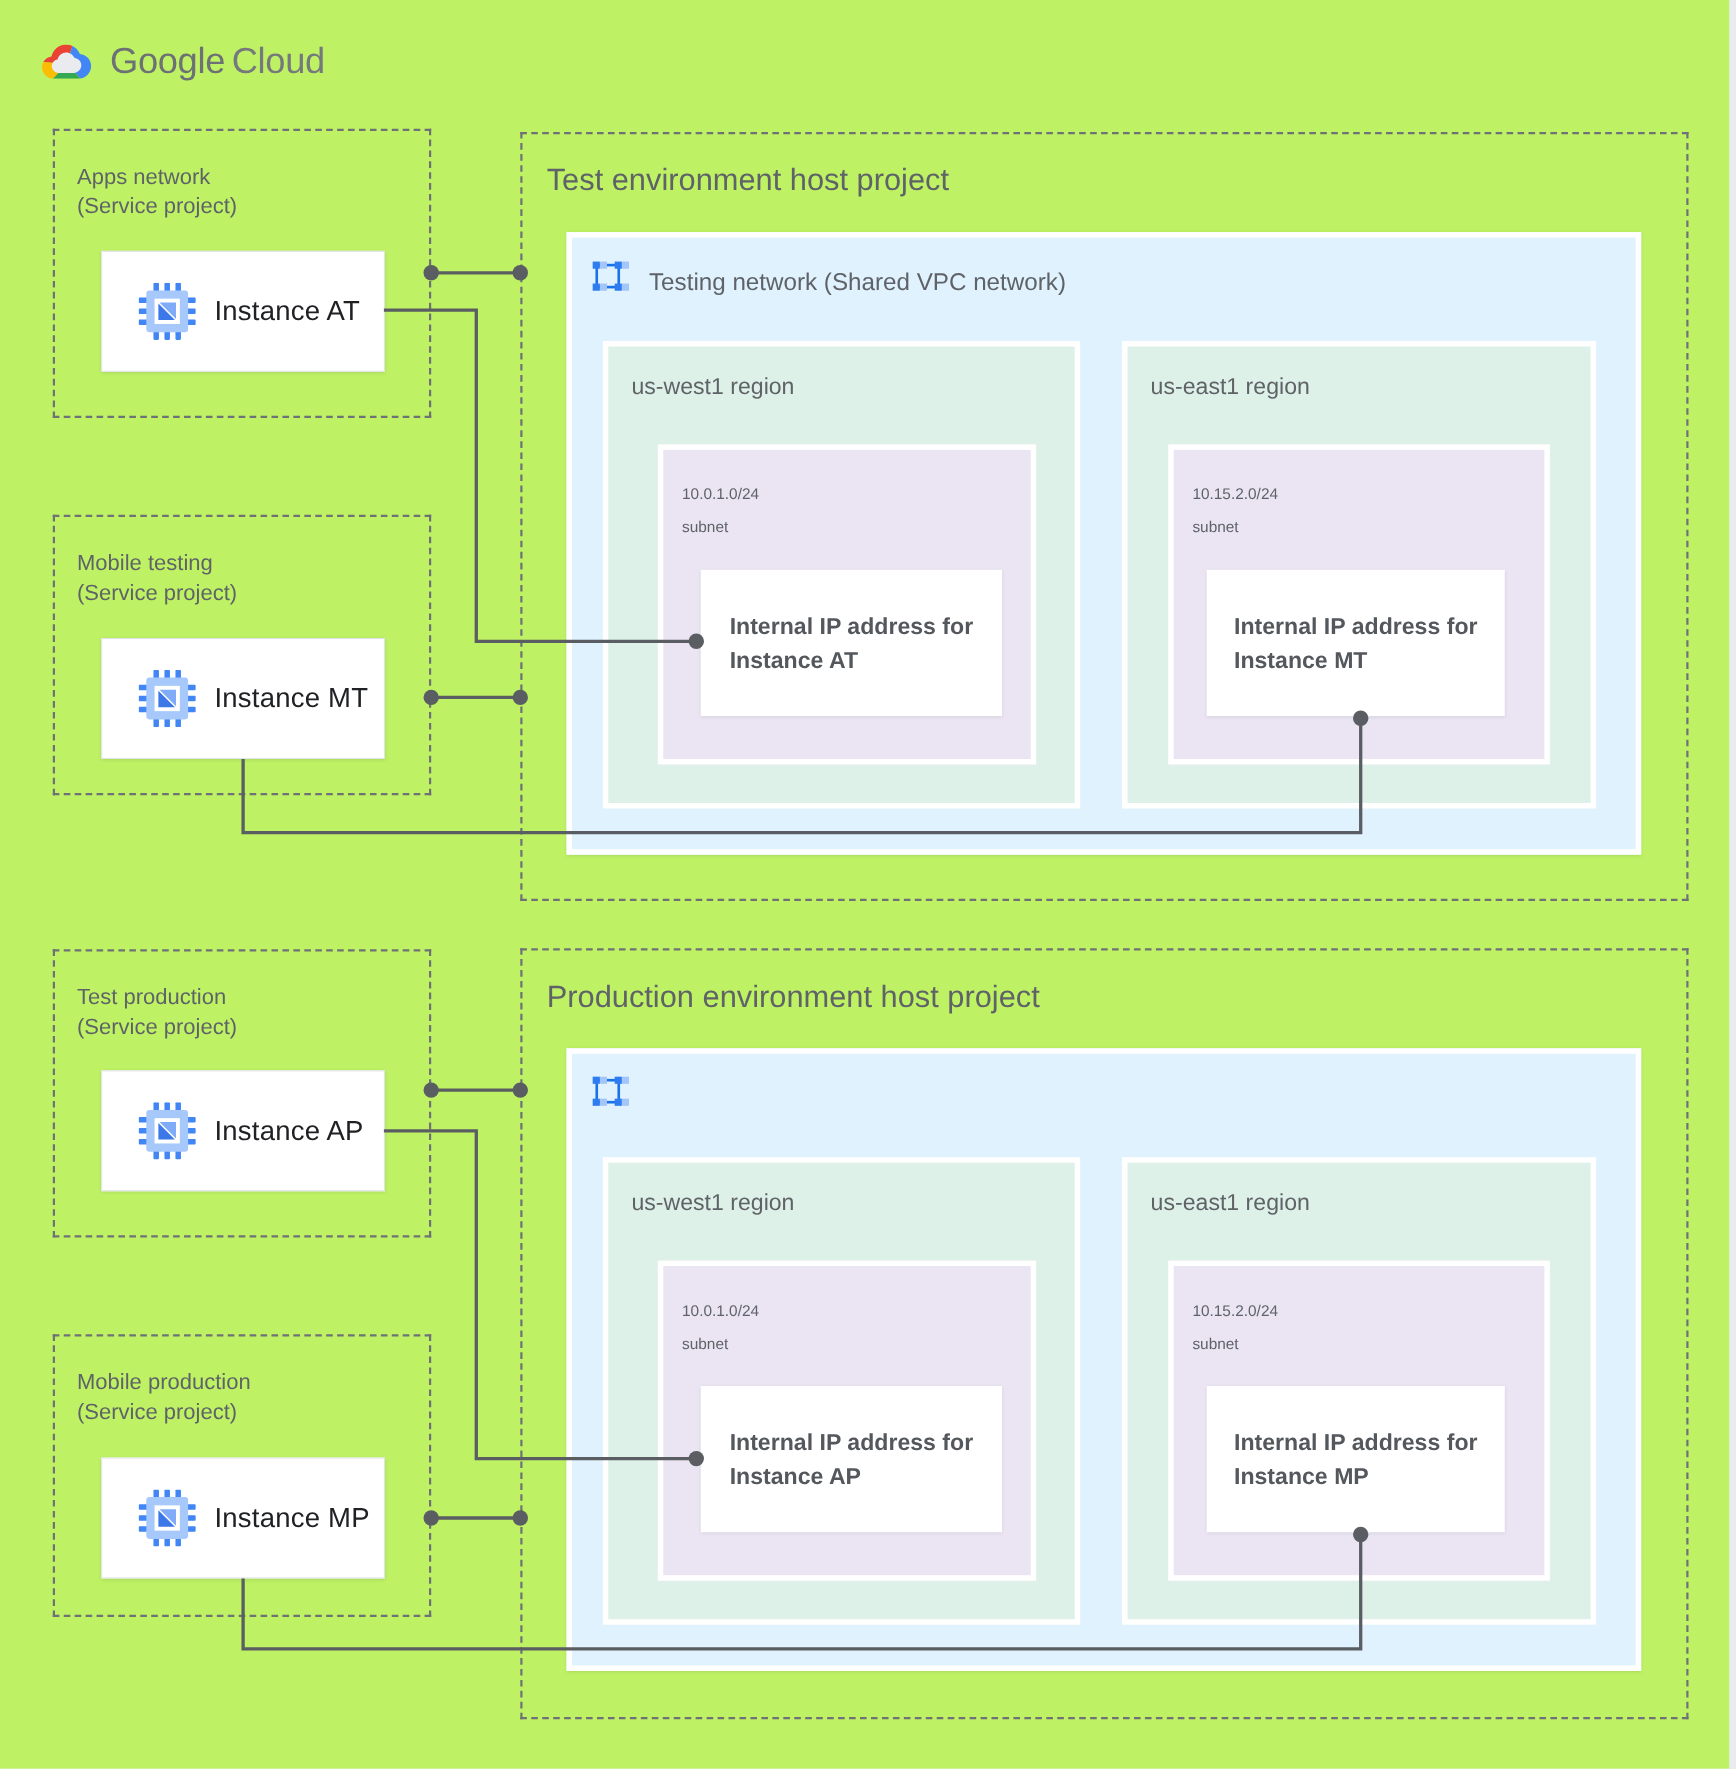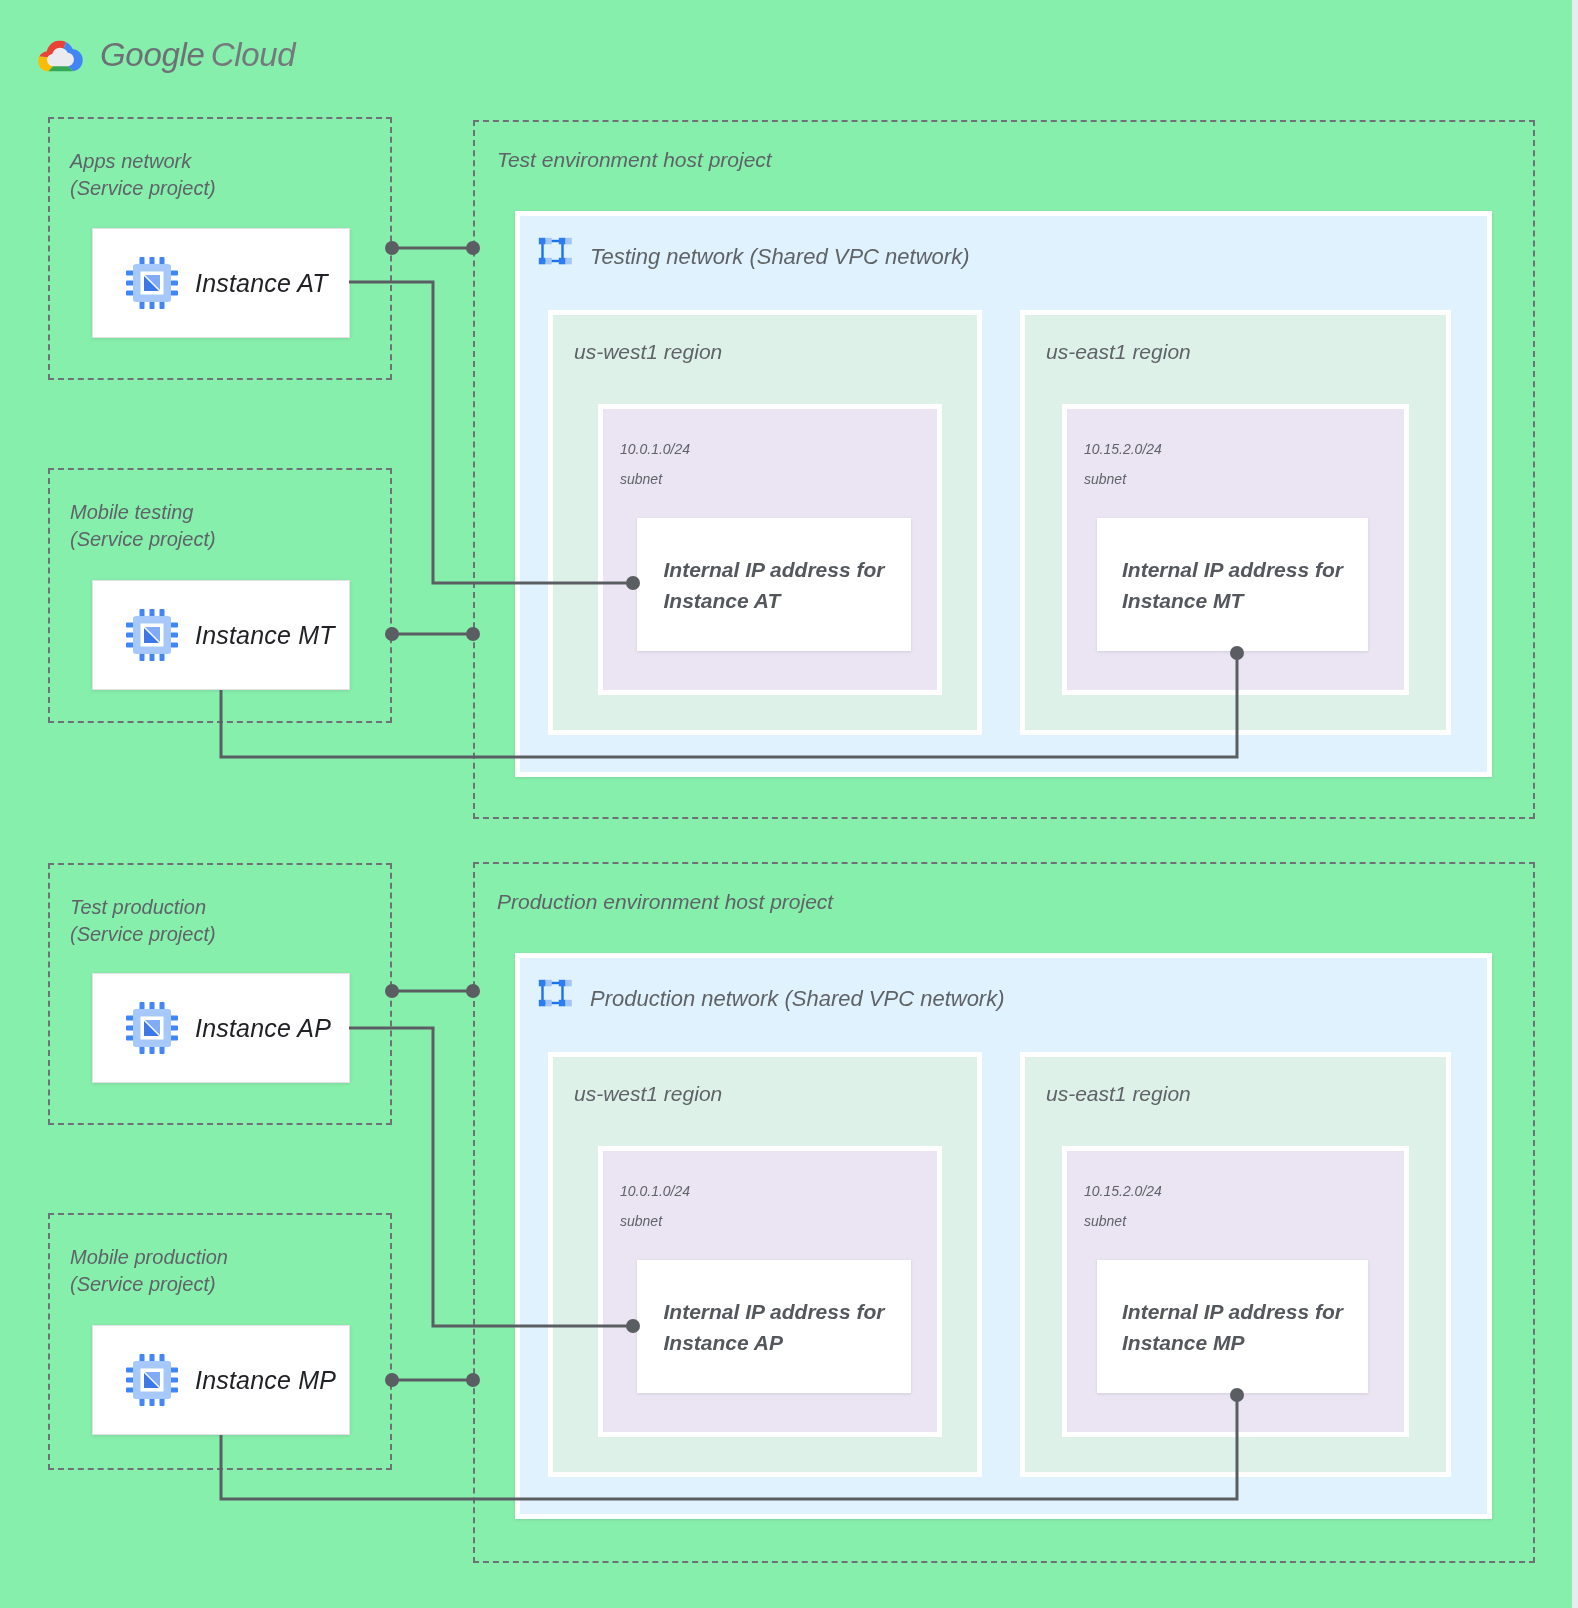--- a/index.html
+++ b/index.html
@@ -1,21 +1,21 @@
 <!DOCTYPE html>
 <html><head>
 <meta charset="utf-8">
 <style>
   html,body{margin:0;padding:0;background:#E9EBEE;}
   body{font-family:"Liberation Sans","DejaVu Sans",sans-serif;}
-  #stage{position:relative;width:1572px;height:1608px;background:#86efac;overflow:hidden;font-style:italic;}
+  #stage{position:relative;width:1572px;height:1608px;background:#bef264;overflow:hidden;}
   .abs{position:absolute;}
   .dashed{border:2px dashed #6E7276;box-sizing:border-box;background:transparent;}
   .sp-label{color:#5F6368;font-size:20px;line-height:27px;}
-  .host-title{color:#5F6368;font-size:21px;}
+  .host-title{color:#5F6368;font-size:28px;}
   .instance-card{position:absolute;background:#fff;border:1px solid #E1E3E6;box-sizing:border-box;
                  box-shadow:0 1px 3px rgba(60,64,67,.15);display:flex;align-items:center;
                  padding-left:33px;gap:17px;}
   .instance-label{color:#202124;font-size:25px;letter-spacing:.2px;}
   .network-card{position:absolute;background:#E0F2FD;border:5px solid #fff;box-sizing:border-box;
                 box-shadow:0 1px 3px rgba(60,64,67,.14);}
   .network-head{position:absolute;left:15px;top:16px;display:flex;align-items:center;gap:17px;}
   .network-label{color:#5F6368;font-size:22px;margin-top:12px;}
   .region-card{position:absolute;background:#DEF1E8;border:5px solid #fff;box-sizing:border-box;}
   .region-label{position:absolute;left:21px;top:25px;color:#5F6368;font-size:21px;}
@@ -251,21 +251,20 @@
           <rect x="10.3" y="23.8" width="6.5" height="6.5"></rect>
             <rect x="30.3" y="23.8" width="6.5" height="6.5"></rect>
         </g>
         <g fill="#2E7DF0">
           <rect x="3.8" y="3.8" width="6.5" height="6.5"></rect>
             <rect x="23.8" y="3.8" width="6.5" height="6.5"></rect>
           <rect x="3.8" y="23.8" width="6.5" height="6.5"></rect>
             <rect x="23.8" y="23.8" width="6.5" height="6.5"></rect>
         </g>
       </svg>
-      <span class="network-label">Production network (Shared VPC network)</span>
     </div>
   </div>
 
   <div class="region-card" style="left:548px;top:1052px;width:434px;height:425px;">
     <div class="region-label">us-west1 region</div>
   </div>
   <div class="subnet-card" style="left:598px;top:1146px;width:344px;height:291px;">
     <div class="subnet-label">
       <div>10.0.1.0/24</div>
       <div>subnet</div>

